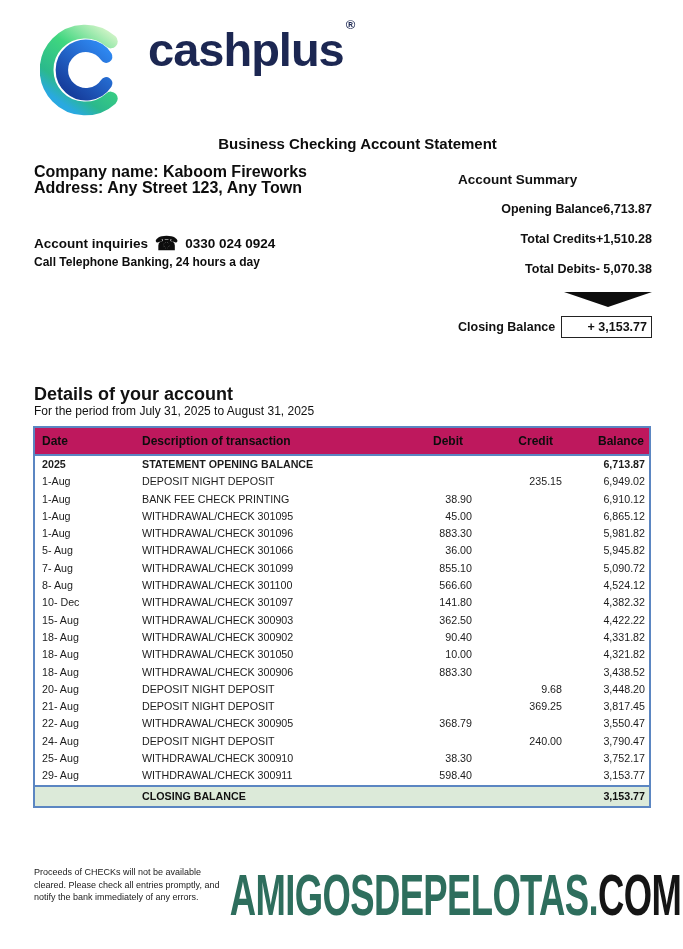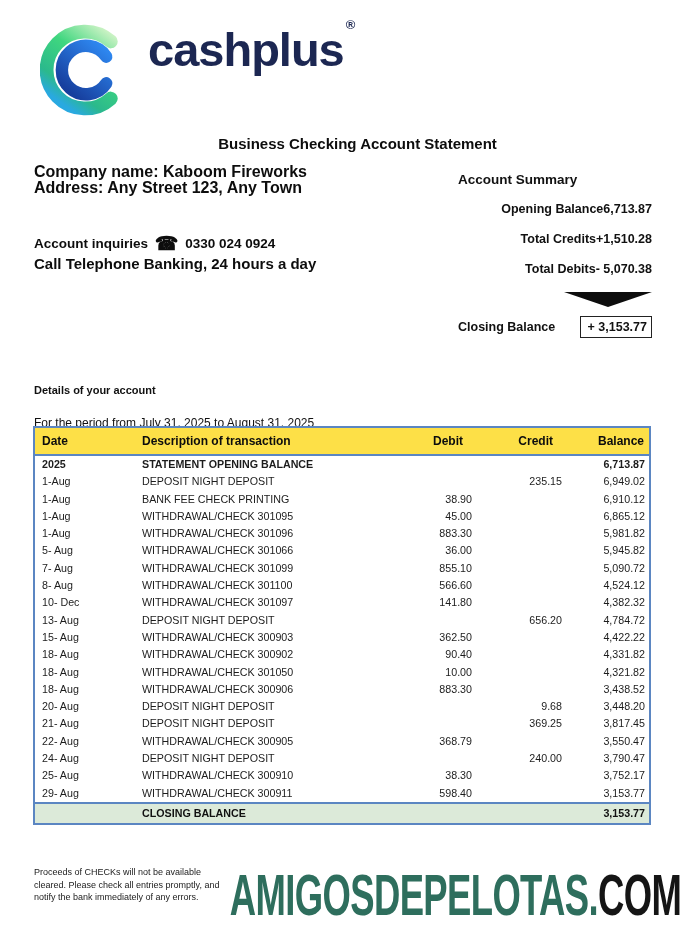--- a/index.html
+++ b/index.html
@@ -18,47 +18,47 @@
   }
   .wordmark sup { font-size:13px; font-weight:bold; position:relative; top:-20px; left:2px; }
 
   
   .stmt-title { position:absolute; left:16px; top:135px; width:100%; text-align:center;
     font-size:15px; font-weight:bold; color:#0d0d0d; }
   .company-block { position:absolute; left:34px; top:164px; font-size:16px; font-weight:bold;
     line-height:15.5px; color:#0d0d0d; }
   .inquiries { position:absolute; left:34px; top:232px; font-size:13.5px; font-weight:bold; color:#0d0d0d; }
   .inquiries .phone-glyph { font-size:19px; vertical-align:-2px; padding:0 3px; }
-  .tel-note { position:absolute; left:34px; top:255px; font-size:15px; font-weight:bold; color:#0d0d0d; }
+  .tel-note { position:absolute; left:34px; top:255px; font-size:12px; font-weight:bold; color:#0d0d0d; }
 
   
   .summary { position:absolute; left:458px; top:172px; width:194px; }
   .summary-title { font-size:13.5px; font-weight:bold; margin-bottom:15px; }
   .summary-row { display:flex; justify-content:flex-end; font-size:12.5px; font-weight:bold;
     margin-bottom:16px; }
   .arrow-down { width:0; height:0; margin:2px 0 9px auto;
     border-left:44px solid transparent; border-right:44px solid transparent;
     border-top:15px solid #0d0d0d; }
   .closing-row { display:flex; justify-content:space-between; align-items:center; }
   .closing-label { font-size:12.5px; font-weight:bold; }
-  .closing-box { width:72px; border:1.5px solid #222; padding:3px 4px 3px 2px;
+  .closing-box { width:91px; border:1.5px solid #222; padding:3px 4px 3px 2px;
     font-size:12.5px; font-weight:bold; text-align:right; }
 
   
-  .details-heading { position:absolute; left:34px; top:384px; font-size:11px; font-weight:bold; }
-  .details-period  { position:absolute; left:34px; top:416px; font-size:12px; }
+  .details-heading { position:absolute; left:34px; top:384px; font-size:18px; font-weight:bold; }
+  .details-period  { position:absolute; left:34px; top:404px; font-size:12px; }
 
   
   .tx-table-wrap { position:absolute; left:33px; top:426px; width:618px;
     border:2px solid #5b86c2; }
   table { width:100%; border-collapse:collapse; table-layout:fixed; }
   col.c-date { width:100px; } col.c-desc { width:253px; }
   col.c-debit { width:88px; } col.c-credit { width:90px; } col.c-bal { width:83px; }
   thead th {
-    background:#fde047; border-bottom:2px solid #5b86c2;
+    background:#be185d; border-bottom:2px solid #5b86c2;
     font-size:12px; font-weight:bold; color:#0d0d0d;
     padding:6px 4px 6px 7px; text-align:left;
   }
   thead th.num { text-align:right; padding-right:13px; }
   thead th.num-bal { text-align:right; padding-right:5px; }
   tbody td {
     font-size:10.7px; color:#1c1c1c; height:17.3px; line-height:17.3px;
     padding:0 4px 0 7px; white-space:nowrap; overflow:hidden;
   }
   tbody td.num { text-align:right; padding-right:4px; }
@@ -228,27 +228,20 @@
 
   <tr>
     <td>10- Dec</td>
     <td>WITHDRAWAL/CHECK 301097</td>
     <td class="num">141.80</td>
     <td class="num"></td>
     <td class="num">4,382.32</td>
   </tr>
 
 
-  <tr>
-    <td>13- Aug</td>
-    <td>DEPOSIT NIGHT DEPOSIT</td>
-    <td class="num"></td>
-    <td class="num">656.20</td>
-    <td class="num">4,784.72</td>
-  </tr>
 
   <tr>
     <td>15- Aug</td>
     <td>WITHDRAWAL/CHECK 300903</td>
     <td class="num">362.50</td>
     <td class="num"></td>
     <td class="num">4,422.22</td>
   </tr>
 
   <tr>

